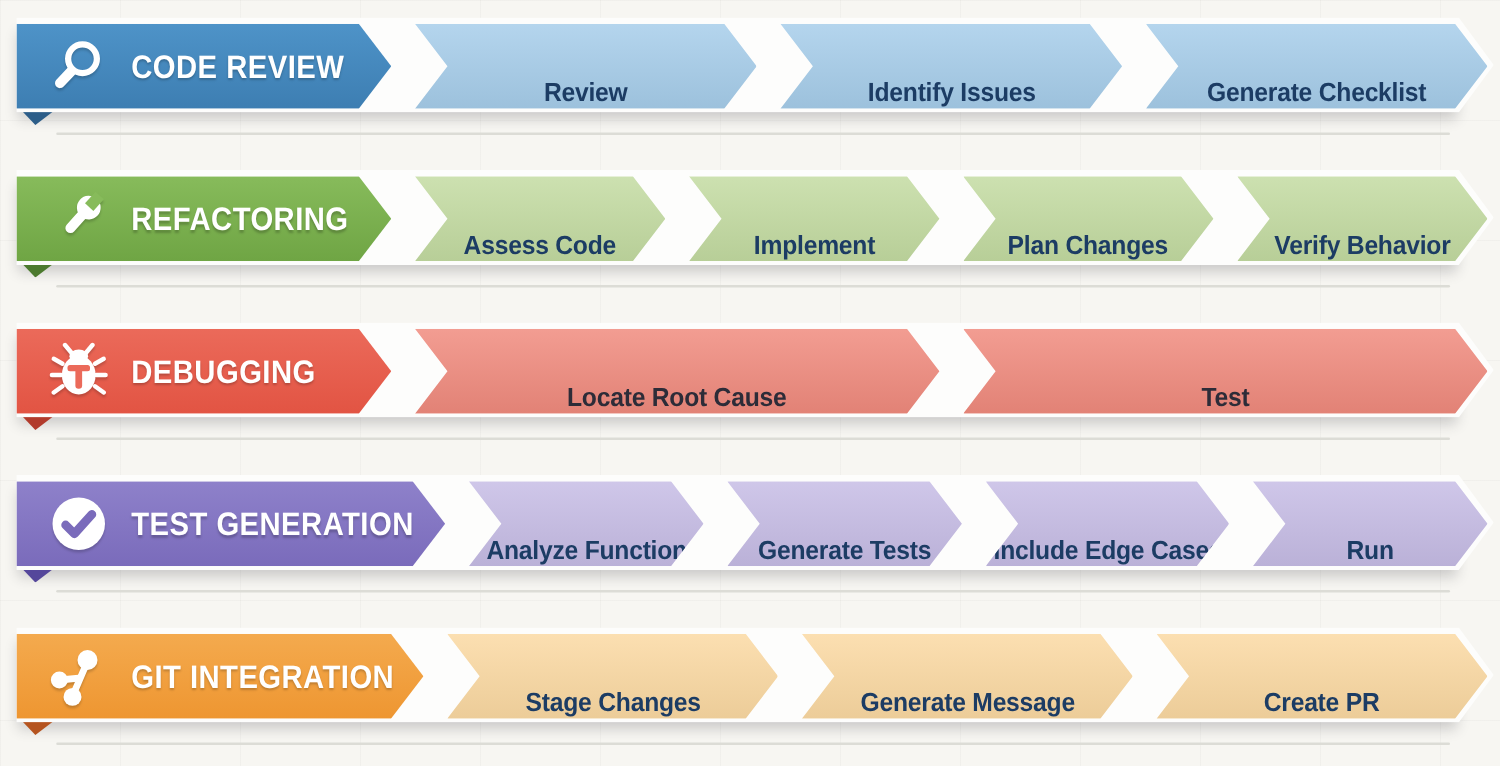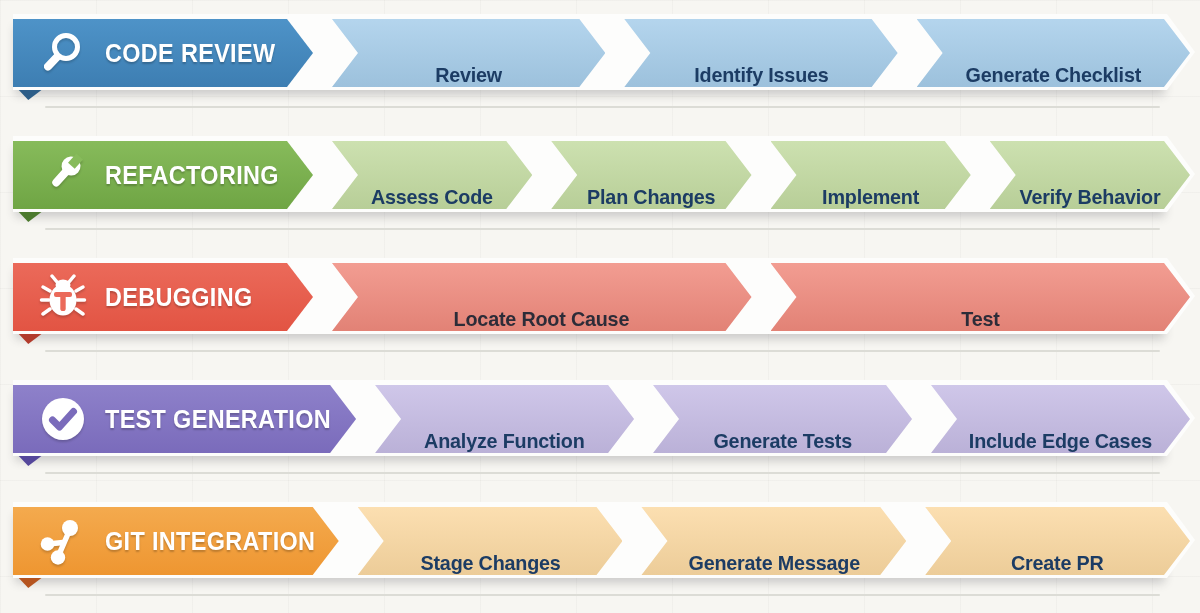--- a/index.html
+++ b/index.html
@@ -123,24 +123,24 @@
                 <rect x="20" y="14" width="8" height="24" rx="4" fill="#fff"></rect>
               </g>
             </svg>
         </span>
         <span class="header-label">REFACTORING</span>
       </div>
       <div class="step-chevron">
           <span class="step-label">Assess Code</span>
         </div>
       <div class="step-chevron">
+          <span class="step-label">Implement</span>
+        </div>
+      <div class="step-chevron">
           <span class="step-label">Plan Changes</span>
-        </div>
-      <div class="step-chevron">
-          <span class="step-label">Implement</span>
         </div>
       <div class="step-chevron">
           <span class="step-label">Verify Behavior</span>
         </div>
     </div>
   </div>
   <div class="row-separator"></div>
 
   <div class="workflow-row" style="--h1: #eb6a5a; --h2: #e25443; --step: #f08a7d; --stepText: #2d2c38;">
     <div class="shadow-underlay"></div>
@@ -190,20 +190,23 @@
       </div>
       <div class="step-chevron">
           <span class="step-label">Analyze Function</span>
         </div>
       <div class="step-chevron">
           <span class="step-label">Generate Tests</span>
         </div>
       <div class="step-chevron">
           <span class="step-label">Include Edge Cases</span>
         </div>
+      <div class="step-chevron">
+          <span class="step-label">Run</span>
+        </div>
     </div>
   </div>
   <div class="row-separator"></div>
 
   <div class="workflow-row" style="--h1: #f4aa4e; --h2: #ee9631; --step: #fbd9a2; --stepText: #1c3c64;">
     <div class="shadow-underlay"></div>
     <div class="fold" style="background: rgb(181, 84, 31);"></div>
     <div class="plate">
       <div class="header-chevron">
         <span class="header-icon">

